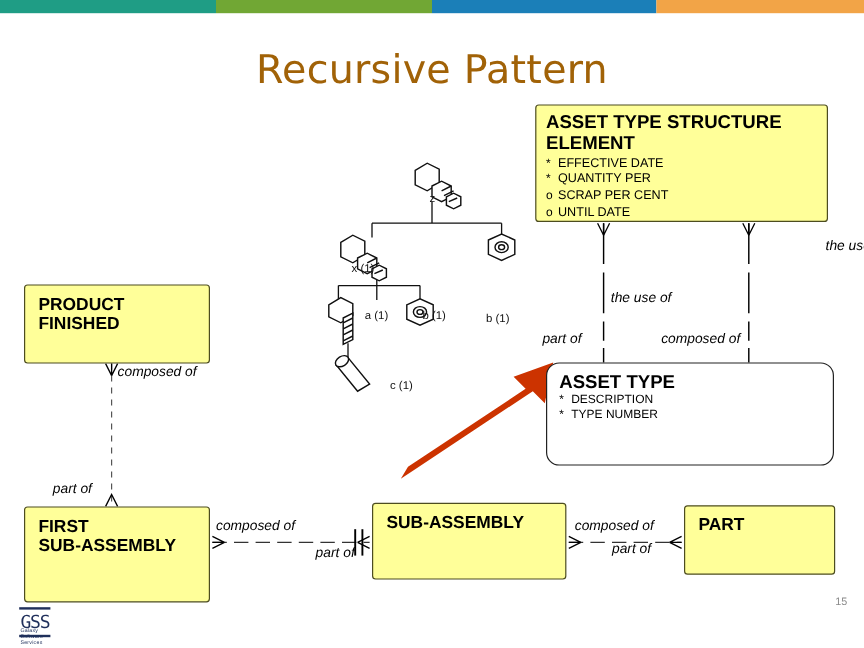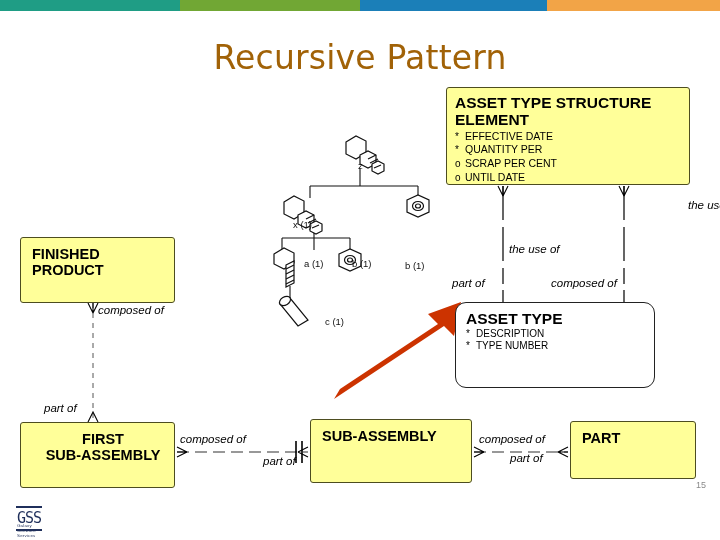--- a/index.html
+++ b/index.html
@@ -38,30 +38,30 @@
     font-family:"Liberation Sans",sans-serif;
     font-size:10.5px;line-height:12.6px;white-space:nowrap;
   }
   .attr .mk{width:10px;display:inline-block;flex:0 0 10px;font-size:10px;}
 
   
   #box-astruct{left:446px;top:87px;width:244px;height:98px;padding:6px 8px 0 8px;}
   #box-astruct .ename{font-size:15.5px;}
 
   
-  #box-atype{left:455px;top:302px;width:200px;height:86px;padding:7px 10px 0 10px;}
+  #box-atype{left:455px;top:302px;width:240px;height:86px;padding:7px 10px 0 10px;}
   #box-atype .ename{font-size:15.5px;}
   #box-atype .attr{font-size:10px;line-height:12px;}
 
   
   #box-finished{left:20px;top:237px;width:155px;height:66px;padding:8px 0 0 11px;}
   #box-finished .ename{font-size:14.5px;}
 
   
-  #box-first{left:20px;top:422px;width:155px;height:66px;padding:8px 0 0 11px;text-align:center;}
+  #box-first{left:20px;top:422px;width:155px;height:80px;padding:8px 0 0 11px;}
   #box-first .ename{font-size:14.5px;}
 
   
   #box-last{left:310px;top:419px;width:162px;height:64px;padding:8px 0 0 11px;}
   #box-last .ename{font-size:14.5px;}
 
   
   #box-part{left:570px;top:421px;width:126px;height:58px;padding:8px 0 4px 11px;}
   #box-part .ename{font-size:14.5px;}
 
@@ -95,21 +95,21 @@
   }
   .logo .cjk{
     font-family:"DejaVu Sans",sans-serif;font-weight:bold;font-size:17px;
     color:#111;margin-left:4px;letter-spacing:0px;
   }
   .logo .sub{
     position:absolute;left:1px;top:17px;font-size:4.4px;color:#1F2F5B;
     font-family:"Liberation Sans",sans-serif;letter-spacing:0.2px;
   }
   .pageno{
-    position:absolute;right:14px;top:480px;font-size:9px;color:#8a8a8a;
+    position:absolute;right:14px;top:496px;font-size:9px;color:#8a8a8a;
     font-family:"Liberation Sans",sans-serif;
   }
 </style>
 </head>
 <body>
 
 <div class="slide">
 
   <div class="topbar">
     <span style="width:180px;background:#1F9D85;"></span>
@@ -238,22 +238,22 @@
         <span>DESCRIPTION</span>
       </div>
       <div class="attr">
         <span class="mk">*</span>
         <span>TYPE NUMBER</span>
       </div>
     </div>
   </div>
 
   <div class="ent" id="box-finished">
+    <div class="ename">PRODUCT</div>
     <div class="ename">FINISHED</div>
-    <div class="ename">PRODUCT</div>
   </div>
 
   <div class="ent" id="box-first">
     <div class="ename">FIRST</div>
     <div class="ename">SUB-ASSEMBLY</div>
   </div>
 
   <div class="ent" id="box-last">
     <div class="ename">SUB-ASSEMBLY</div>
   </div>

